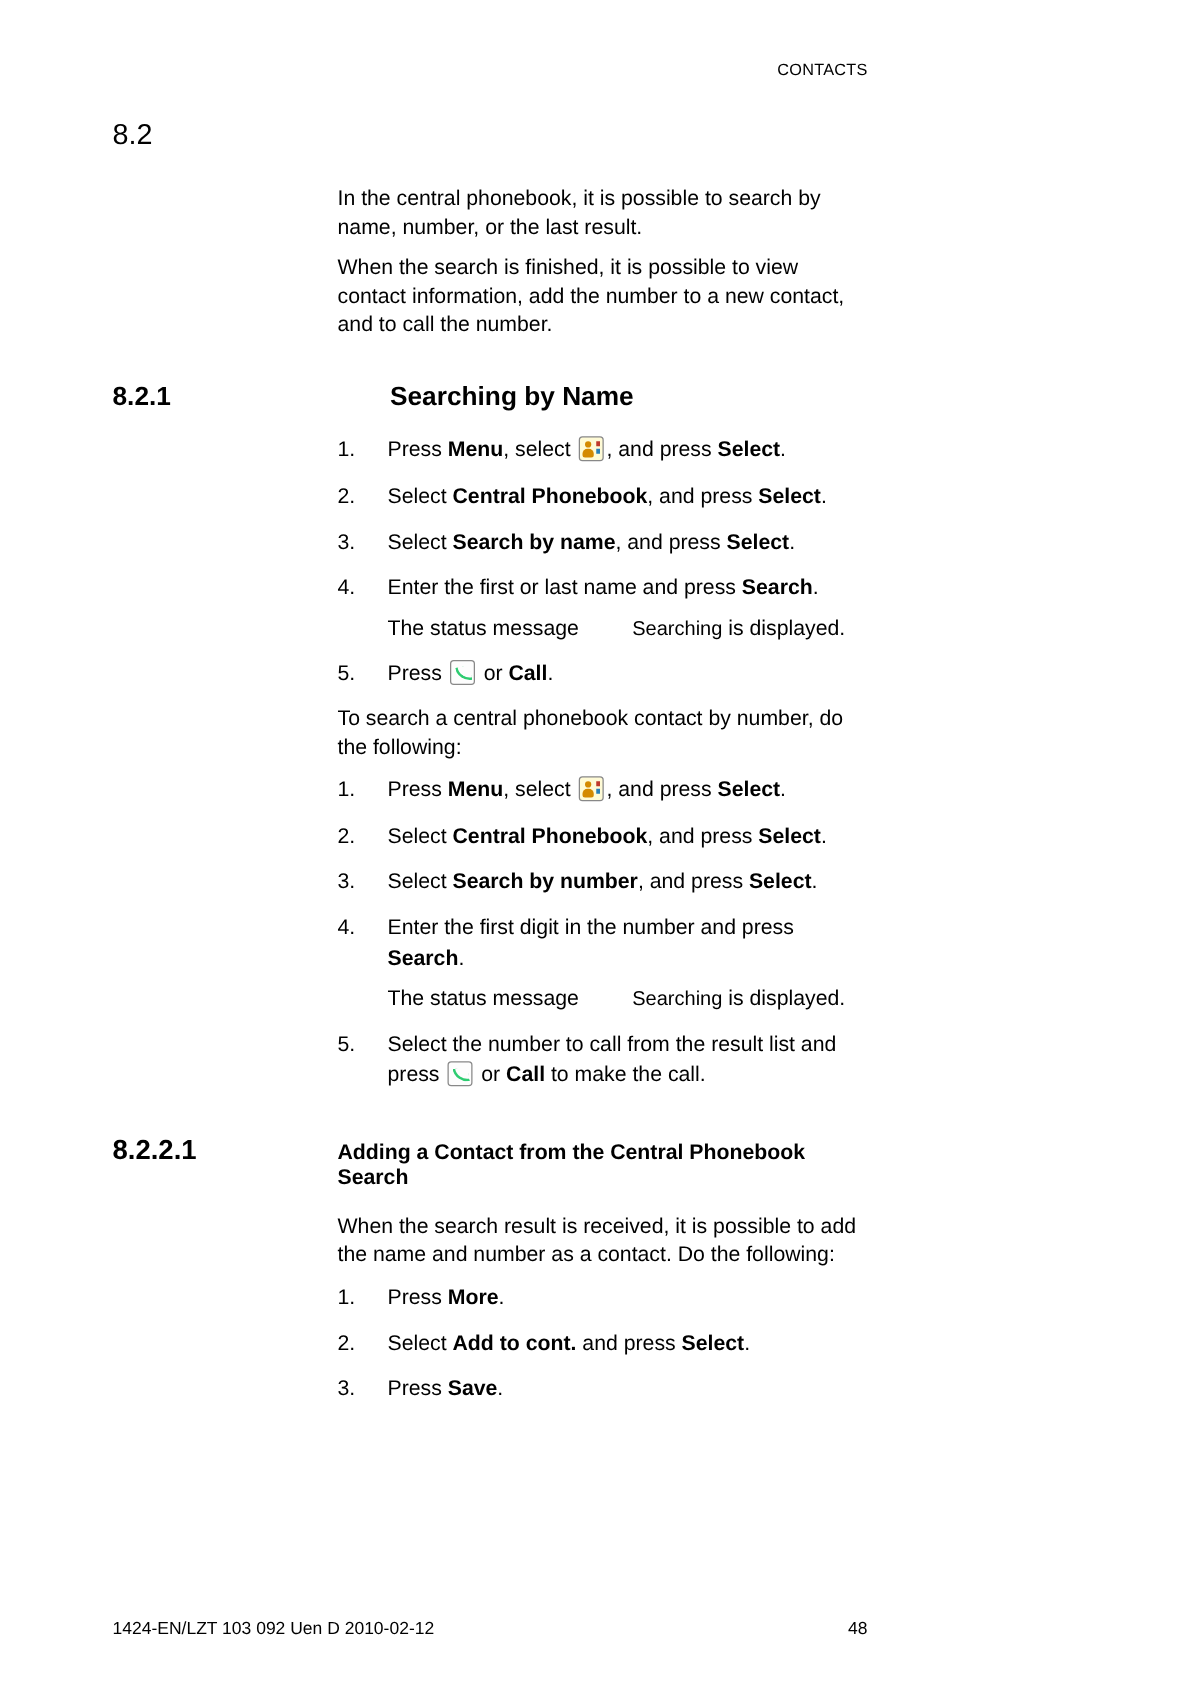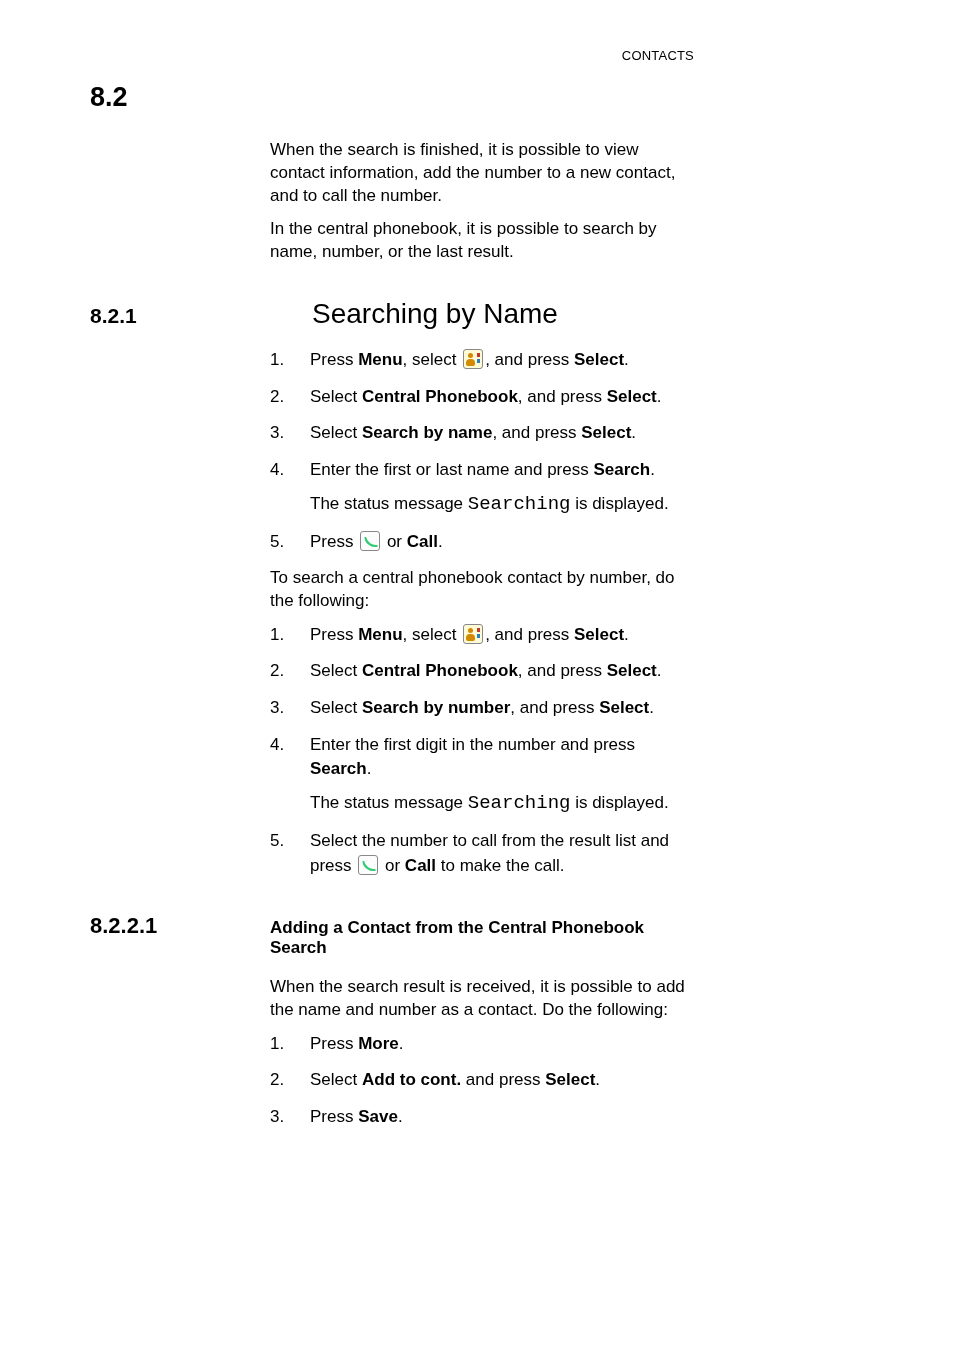--- a/index.html
+++ b/index.html
@@ -5,42 +5,42 @@
   * { box-sizing: border-box; margin: 0; padding: 0; }
   html, body {
     width: 954px;
     background: #fff;
     font-family: Arial, Helvetica, sans-serif;
     color: #000;
   }
   .page {
     width: 784px;
     min-height: 1350px;
-    padding: 29px 90px 40px 90px;
+    padding: 42px 90px 40px 90px;
     position: relative;
   }
   .running-header {
     position: absolute;
     top: 48px;
     right: 90px;
     font-size: 13px;
     font-variant: small-caps;
     letter-spacing: 0.2px;
   }
   .h1-row {
     display: flex;
     align-items: flex-start;
     margin-top: 52px;
     margin-bottom: 26px;
   }
   .sec-num-h1 {
     width: 180px;
     flex: 0 0 180px;
-    font-size: 27px;
-    font-weight: bold;
+    font-size: 23px;
+    font-weight: normal;
     line-height: 1.2;
   }
   .sec-title-h1 {
     font-size: 28px;
     font-weight: bold;
     line-height: 1.25;
   }
   .body-col {
     margin-left: 180px;
     font-size: 17px;
@@ -54,22 +54,22 @@
     margin-bottom: 18px;
     gap: 42px;
   }
   .sec-num-h2 {
     width: 180px;
     flex: 0 0 180px;
     font-size: 21px;
     font-weight: bold;
   }
   .sec-title-h2 {
-    font-size: 28px;
-    font-weight: normal;
+    font-size: 21px;
+    font-weight: bold;
   }
   .h3-row {
     display: flex;
     align-items: baseline;
     margin-top: 34px;
     margin-bottom: 18px;
   }
   .sec-num-h3 {
     width: 180px;
     flex: 0 0 180px;
@@ -91,22 +91,23 @@
     font-size: 17px;
     line-height: 1.45;
   }
   ol.steps .step-num {
     width: 40px;
     flex: 0 0 40px;
   }
   ol.steps .step-body { flex: 1; }
   ol.steps .step-body p { margin-top: 8px; margin-bottom: 0; }
   .mono {
-    font-family: Liberation Mono, monospace;
-    font-size: 19px;
+    font-family: Liberation Sans, sans-serif;
+    font-size: 16px;
+    margin-left: 38px;
   }
   .icon {
     display: inline-block;
     vertical-align: -4px;
     width: 20px;
     height: 20px;
     border: 1px solid #888;
     border-radius: 3px;
     margin: 0 2px;
     position: relative;
@@ -174,22 +175,22 @@
 
 <div class="page">
 
   <div class="running-header" data-bind="header.running">CONTACTS</div>
 
   <div class="h1-row">
     <div class="sec-num-h1" data-bind="sec.num">8.2</div>
   </div>
 
   <div class="body-col">
+    <p data-bind="sec.intro1">In the central phonebook, it is possible to search by name, number, or the last result.</p>
     <p data-bind="sec.intro2">When the search is finished, it is possible to view contact information, add the number to a new contact, and to call the number.</p>
-    <p data-bind="sec.intro1">In the central phonebook, it is possible to search by name, number, or the last result.</p>
   </div>
 
   <div class="h2-row">
     <div class="sec-num-h2" data-bind="s821.num">8.2.1</div>
     <div class="sec-title-h2" data-bind="s821.title">Searching by Name</div>
   </div>
 
   <div class="body-col">
     <ol class="steps">
       <li>
@@ -286,14 +287,18 @@
       </li>
       <li>
         <span class="step-num" data-bind="s8221.steps.2.n">3.</span>
         <span class="step-body">
           <span class="inline" data-bind="s8221.steps.2.pre">Press </span><b class="inline" data-bind="s8221.steps.2.b1">Save</b><span class="inline" data-bind="s8221.steps.2.post">.</span>
         </span>
       </li>
     </ol>
   </div>
 
+  <div class="footer">
+    <span data-bind="footer.left">1424-EN/LZT 103 092 Uen D 2010-02-12</span>
+    <span data-bind="footer.right">48</span>
+  </div>
 
 </div>
 
 </body></html>

